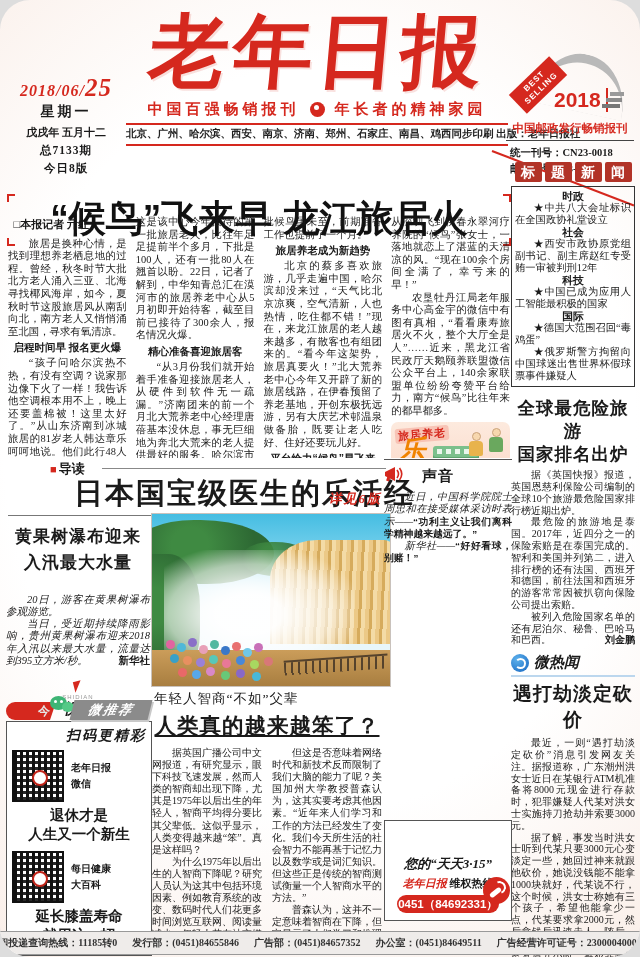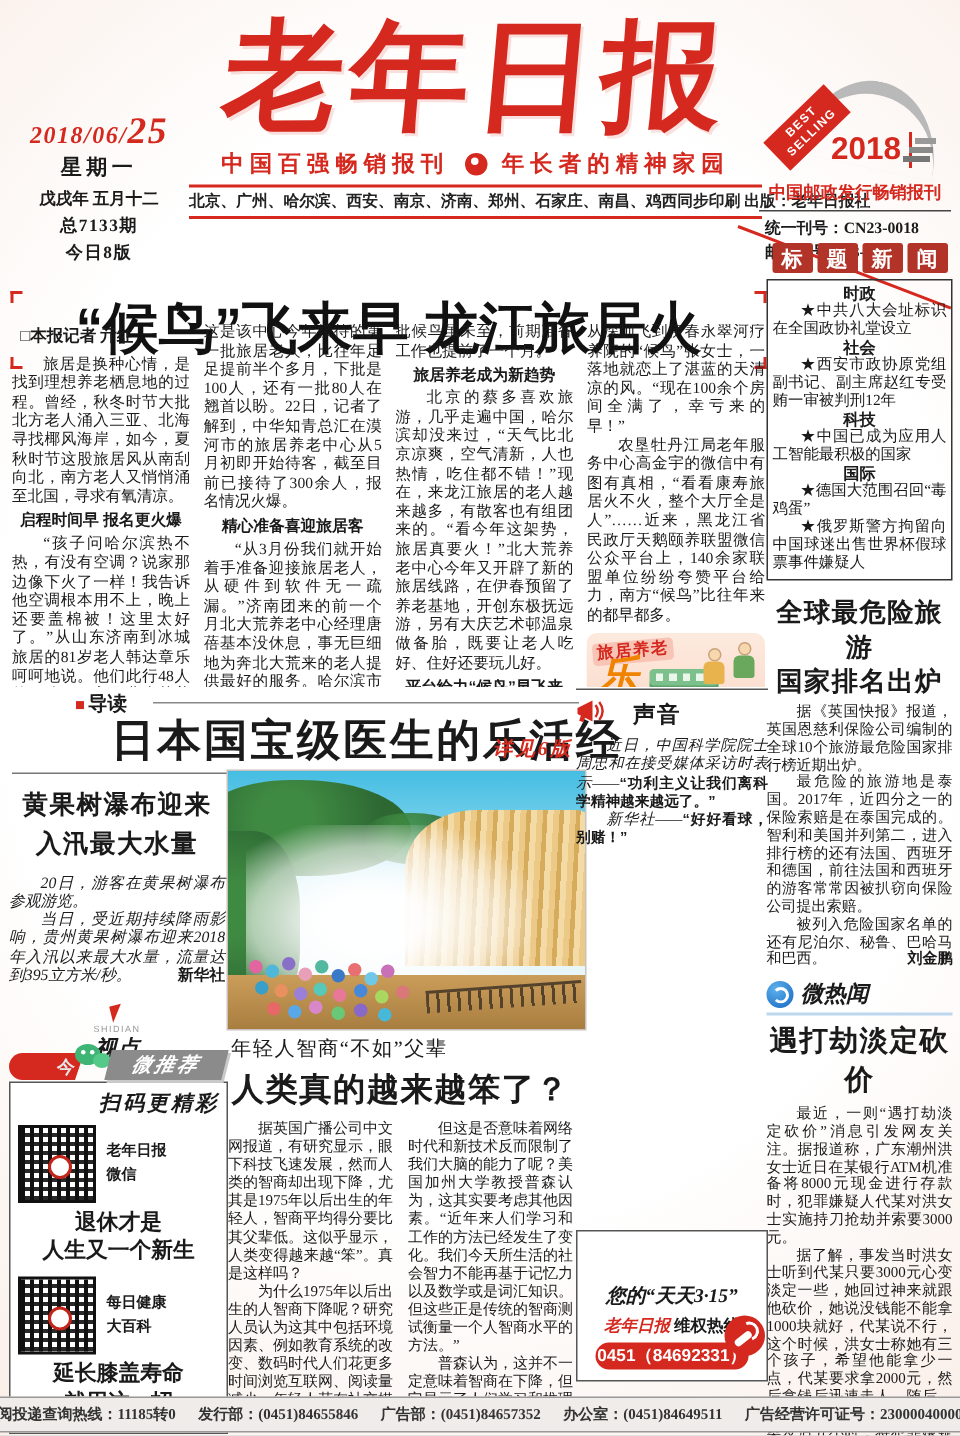--- a/index.html
+++ b/index.html
@@ -1,19 +1,20 @@
 <!DOCTYPE html>
 <html><head>
 <meta charset="utf-8">
 <style>
 * { margin:0; padding:0; box-sizing:border-box; }
 html,body { background:#ddd; }
 .page { position:relative; width:640px; height:957px; overflow:hidden; color:#1a1a1a;
   font-family:"Liberation Serif", serif;
   background: radial-gradient(ellipse 95% 75% at 50% 46%, #ffffff 52%, #faefe9 88%, #f6e6df 100%);
+  border-radius: 30px;
 }
 
 
 .mh-left { position:absolute; left:10px; top:74px; width:112px; text-align:center; }
 .mh-date { color:#d5281e; font-weight:bold; font-style:italic; font-size:16px; letter-spacing:1px; }
 .mh-day { font-size:25px; }
 .mh-weekday { font-weight:bold; font-size:14px; margin-top:1px; letter-spacing:3px; }
 .mh-lunar { font-size:11px; font-weight:bold; margin-top:4px; }
 .mh-issue,.mh-pages { font-size:11.5px; font-weight:bold; margin-top:3px; letter-spacing:1px; }
 
@@ -107,21 +108,21 @@
 .dd-label { position:absolute; left:42px; top:0; font:bold 13px "Liberation Sans",sans-serif; }
 .dd-sq { color:#d5281e; font-size:11px; margin-right:2px; }
 .dd-line { position:absolute; left:94px; right:0; top:8px; border-top:1px solid #888; }
 .dd-head { position:absolute; left:66px; top:14px; font-weight:bold; font-size:29px; letter-spacing:2px; white-space:nowrap; }
 .dd-ref { position:absolute; right:4px; top:30px; color:#d5281e; font-weight:bold; font-style:italic;
   font-size:13px; letter-spacing:2px; white-space:nowrap; }
 
 
 .wf { position:absolute; left:6px; top:524px; width:144px; }
 .wf h3 { text-align:center; font-size:17px; line-height:1.55; letter-spacing:1px; font-weight:bold; }
-.wf-body { margin-top:7px; font-style:italic; font-size:10.5px; line-height:12.2px; text-align:justify; }
+.wf-body { margin-top:17px; font-style:italic; font-size:10.5px; line-height:12.2px; text-align:justify; }
 .wf-body p { text-indent:2em; }
 .wf .sig { font-style:normal; }
 .sd-logo { margin-top:9px; text-align:center; position:relative; }
 .sd-mark { display:inline-block; width:0; height:0; border-left:8px solid #d5281e;
   border-bottom:11px solid transparent; transform:rotate(-14deg); vertical-align:-2px; }
 .sd-en { font:6px "Liberation Sans",sans-serif; color:#999; letter-spacing:1px; display:block; }
 .sd-cn { font-weight:bold; font-style:italic; font-size:15px; }
 
 .photo { position:absolute; left:152px; top:514px; width:238px; height:172px; overflow:hidden;
   background:linear-gradient(#45bde2 0%, #7fd4ee 26%, #cdeef8 44%, #e8f6fa 55%); box-shadow:0 0 0 1px #c9c2bc; }
@@ -166,21 +167,21 @@
   repeating-linear-gradient(0deg, rgba(17,17,17,.9) 0 3px, transparent 3px 6px),
   repeating-linear-gradient(90deg, #111 0 3px, #fff 3px 6px); }
 .qr::after { content:""; position:absolute; left:18px; top:18px; width:12px; height:12px; background:#fff;
   border:2px solid #c2251a; border-radius:50%; }
 .qr-lbl { font-size:10px; line-height:1.6; font-weight:bold; }
 .tj-title { text-align:center; font-weight:bold; font-size:14.5px; line-height:1.3; margin:4px 0 7px; white-space:nowrap; }
 
 
 .smart { position:absolute; left:152px; top:690px; width:230px; }
 .smart .kicker { font-size:13.5px; letter-spacing:1px; margin-left:2px; }
-.smart h2 { font:bold 21.5px "Liberation Sans",sans-serif; text-align:center; margin:3px 0 7px; letter-spacing:1px; white-space:nowrap; }
+.smart h2 { font:bold 21.5px "Liberation Sans",sans-serif; text-align:center; margin:3px 0 7px; letter-spacing:1px; white-space:nowrap;text-decoration:underline; }
 .smart-cols { display:flex; gap:10px; font-size:10px; line-height:12.1px; text-align:justify; height:184px; overflow:hidden; }
 .smart-cols .col { flex:1; overflow:hidden; }
 .smart-cols p { text-indent:2em; }
 
 
 .voice { position:absolute; left:384px; top:459px; width:128px; height:472px; border-top:1px solid #555;
   padding-top:6px; overflow:hidden; }
 .vc-hd { display:flex; align-items:center; gap:16px; margin-bottom:5px; }
 .vc-hd b { font:bold 15px "Liberation Sans",sans-serif; letter-spacing:1px; }
 .vc-body { font-style:italic; font-size:10.2px; line-height:12.3px; text-align:justify; height:330px; overflow:hidden; }

